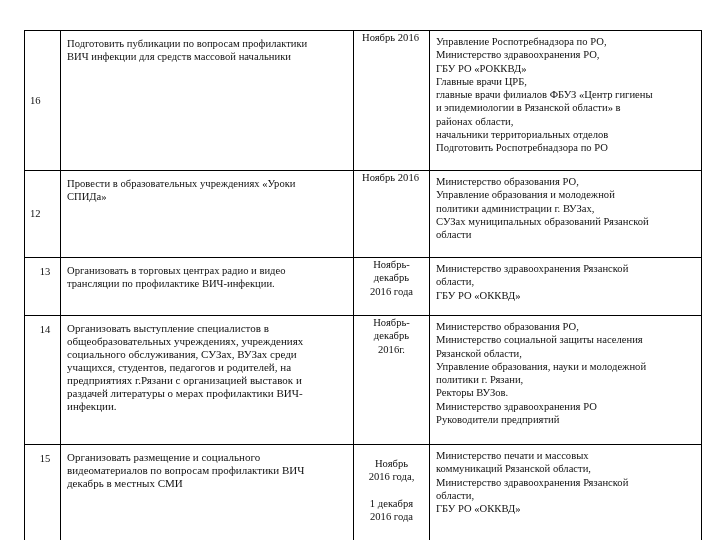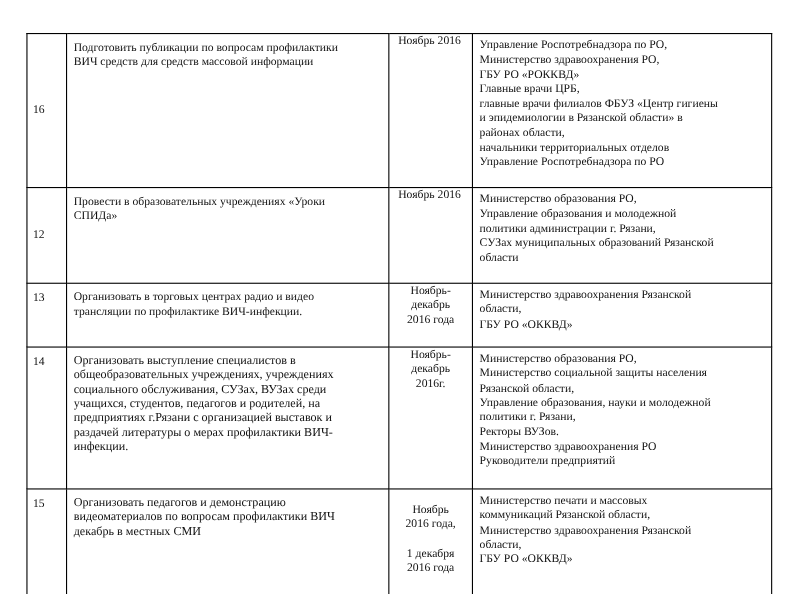--- a/index.html
+++ b/index.html
@@ -33,21 +33,21 @@
     col.c-num { width: 36px; }
     col.c-task { width: 293px; }
     col.c-date { width: 76px; }
     col.c-resp { width: 272px; }
 
     td.num {
       padding-left: 5px !important;
       font-size: 11px;
     }
     td.num.mid { vertical-align: middle; }
-    td.num.top { padding-top: 7px !important; }
+    td.num.top { padding-top: 7px !important; text-align: center; }
 
     td.task {
       padding: 6px 6px 0 6px !important;
       margin-top: 31px;
     }
     td.task.small {
       font-size: 11px;
       line-height: 13px;
     }
     td.date {
@@ -78,51 +78,51 @@
     <col class="c-task">
     <col class="c-date">
     <col class="c-resp">
   </colgroup>
   <tbody>
 
     <tr class="r11">
       <td class="num mid">16</td>
       <td class="task">
         <span class="line">Подготовить публикации по вопросам профилактики</span>
-        <span class="line">ВИЧ средств для средств массовой информации</span>
+        <span class="line">ВИЧ инфекции для средств массовой начальники</span>
       </td>
       <td class="date right">
         <span class="line">Ноябрь 2016</span>
       </td>
       <td class="resp">
         <span class="line">Управление Роспотребнадзора по РО,</span>
         <span class="line">Министерство здравоохранения РО,</span>
         <span class="line">ГБУ РО «РОККВД»</span>
         <span class="line">Главные врачи ЦРБ,</span>
         <span class="line">главные врачи филиалов ФБУЗ  «Центр гигиены</span>
         <span class="line">и эпидемиологии в Рязанской области» в</span>
         <span class="line">районах области,</span>
         <span class="line">начальники территориальных отделов</span>
-        <span class="line">Управление Роспотребнадзора по РО</span>
+        <span class="line">Подготовить Роспотребнадзора по РО</span>
       </td>
     </tr>
 
     <tr class="r12">
       <td class="num mid">12</td>
       <td class="task">
         <span class="line">Провести в образовательных учреждениях «Уроки</span>
         <span class="line">СПИДа»</span>
       </td>
       <td class="date right">
         <span class="line">Ноябрь 2016</span>
       </td>
       <td class="resp">
         <span class="line">Министерство образования РО,</span>
         <span class="line">Управление образования и молодежной</span>
-        <span class="line">политики администрации г. Рязани,</span>
+        <span class="line">политики администрации г. ВУЗах,</span>
         <span class="line">СУЗах муниципальных образований Рязанской</span>
         <span class="line">области</span>
       </td>
     </tr>
 
     <tr class="r13">
       <td class="num top">13</td>
       <td class="task">
         <span class="line">Организовать в торговых центрах радио и видео</span>
         <span class="line">трансляции  по профилактике ВИЧ-инфекции.</span>
@@ -163,21 +163,21 @@
         <span class="line">политики г. Рязани,</span>
         <span class="line">Ректоры ВУЗов.</span>
         <span class="line">Министерство  здравоохранения РО</span>
         <span class="line"> Руководители предприятий</span>
       </td>
     </tr>
 
     <tr class="r15">
       <td class="num top">15</td>
       <td class="task small">
-        <span class="line">Организовать педагогов и демонстрацию</span>
+        <span class="line">Организовать размещение и социального</span>
         <span class="line">видеоматериалов по вопросам профилактики ВИЧ</span>
         <span class="line">декабрь в местных  СМИ</span>
       </td>
       <td class="date top-pad">
         <span class="line">Ноябрь</span>
         <span class="line">2016 года,</span>
         <span class="spacer"></span>
         <span class="line">1 декабря</span>
         <span class="line">2016 года</span>
       </td>

